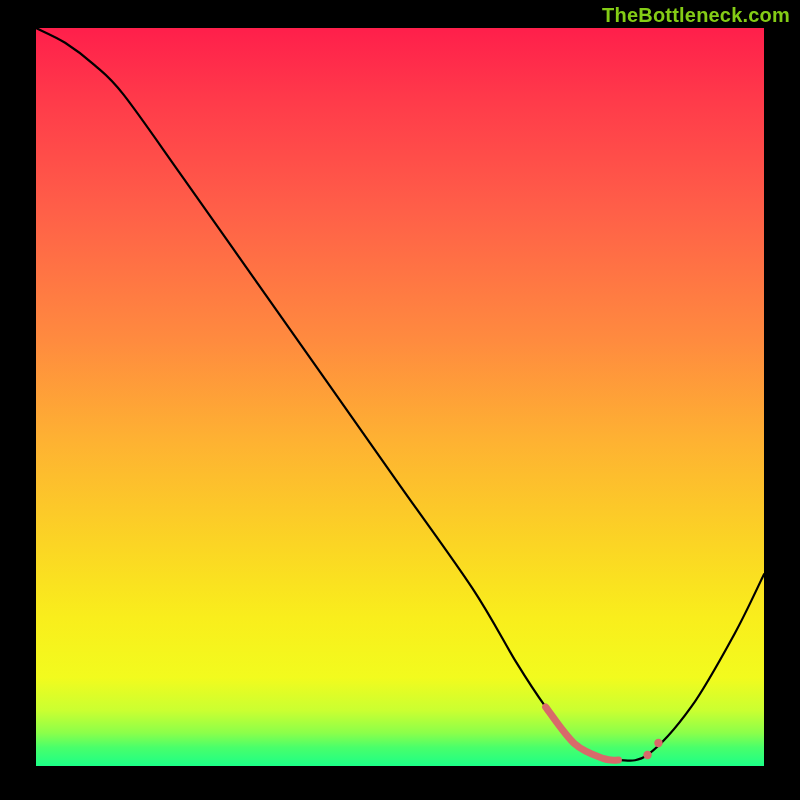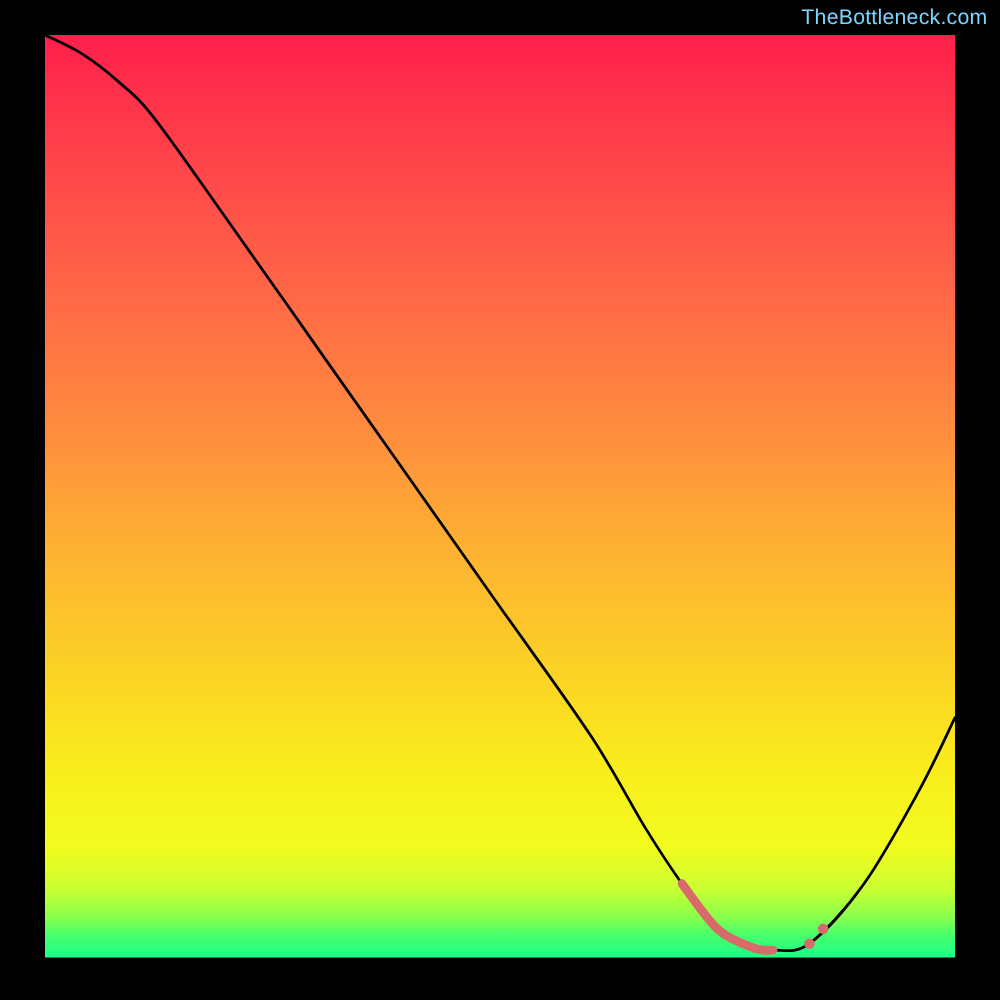--- a/index.html
+++ b/index.html
@@ -14,23 +14,23 @@
   .frame {
     position: relative;
     width: 800px;
     height: 800px;
     background: #000;
   }
   .watermark {
     position: absolute;
     top: 4px;
     right: 10px;
-    color: #7dd3fc;
-    font-size: 17px;
-    font-weight: 400;
+    color: #84cc16;
+    font-size: 20px;
+    font-weight: 700;
     letter-spacing: 0.2px;
     z-index: 3;
   }
   .plot-area {
     
     position: absolute;
     left: 36px;
     top: 28px;
     width: 728px;   
     height: 738px;  

